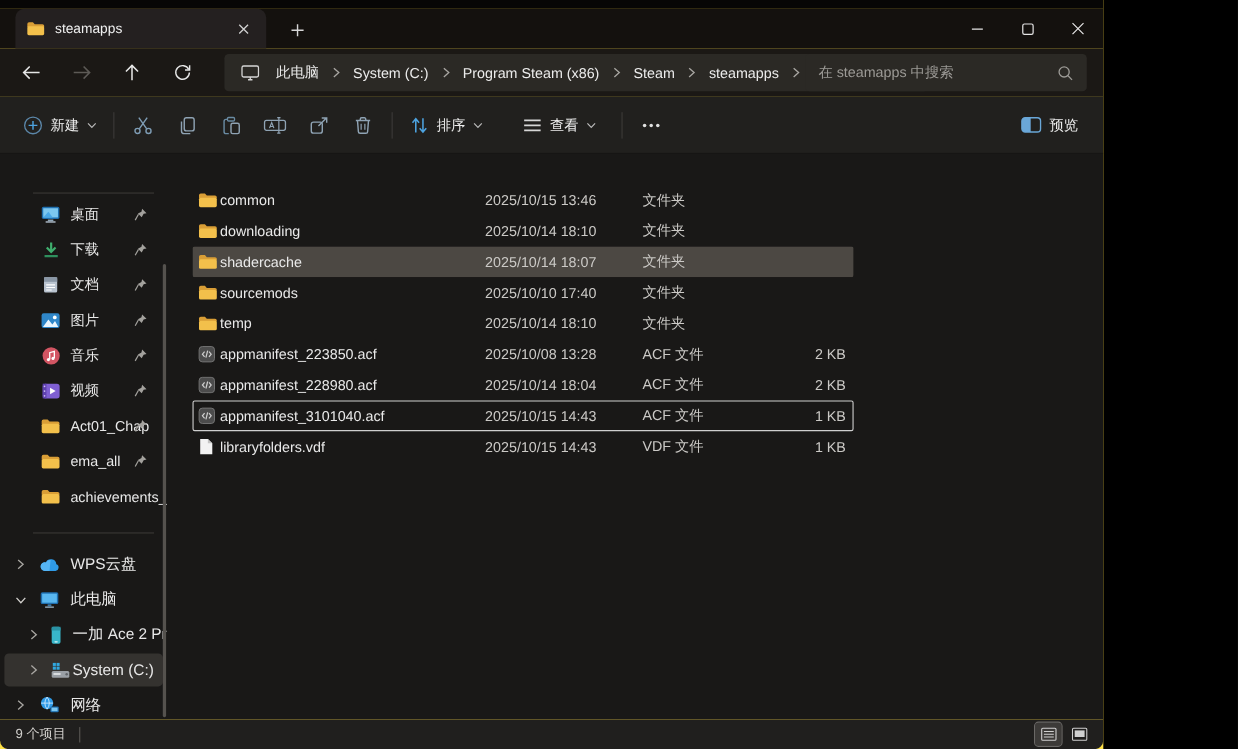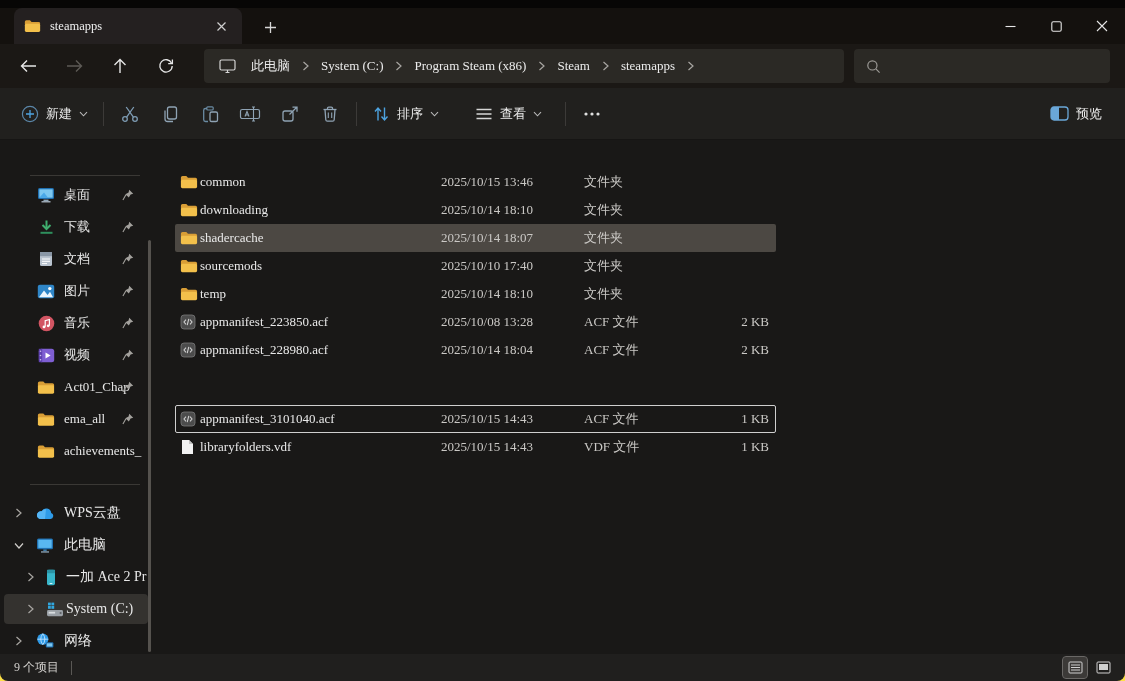--- a/index.html
+++ b/index.html
@@ -1,18 +1,18 @@
 <!DOCTYPE html>
 <html><head>
 <meta charset="utf-8">
 <style>
   * { margin:0; padding:0; box-sizing:border-box; }
   html,body { background:#000; }
-  .screen { position:relative; width:1125px; height:681px; background:#fde047; overflow:hidden;
-            font-family:Liberation Serif, serif; color:#e8e8e8; font-size:13px; }
+  .screen { position:relative; width:1003px; height:681px; background:#fde047; overflow:hidden;
+            font-family:Liberation Sans, sans-serif; color:#e8e8e8; font-size:13px; }
   
   .topstrip { position:absolute; left:0; top:0; width:100%; height:8px; background:#070605; }
   .titlebar { position:absolute; left:0; top:8px; width:100%; height:36px; background:#14110e; }
   .tab { position:absolute; left:14px; top:0; width:228px; height:36px; background:#242020;
          border-radius:8px 8px 0 0; display:flex; align-items:center; padding:0 10px; gap:9px; }
   .tab-title { flex:1; font-size:12.5px; color:#f0f0f0; white-space:nowrap; overflow:hidden; }
   .tab-close { width:22px; height:22px; display:flex; align-items:center; justify-content:center;
                border-radius:4px; color:#cfcfcf; }
   .newtab { position:absolute; left:256px; top:7px; width:28px; height:24px; display:flex;
             align-items:center; justify-content:center; color:#d6d6d6; border-radius:4px; }
@@ -59,21 +59,21 @@
   
   .filepane { position:absolute; left:161px; top:0; right:0; height:100%; }
   .lheader { position:absolute; left:0; top:0; width:100%; height:27px; color:#d6d4d1; font-size:12.5px; }
   .hcell { position:absolute; top:6px; }
   .hname { left:24px; } .hdate { left:279px; } .htype { left:422px; } .hsize { left:542px; }
   .hdiv { position:absolute; top:4px; width:1px; height:19px; background:#403e3b; }
   .hsort { position:absolute; left:112px; top:-3px; }
   .rows { position:absolute; left:14px; top:28px; width:601px; }
   .frow { position:relative; width:601px; height:28px; border:1px solid transparent; border-radius:2px; }
   .frow.hover { background:#4c4843; }
-  .frow.focused { border-color:#cfcfcf;margin-top:41px; }
+  .frow.focused { border-color:#cfcfcf; }
   .frow span { position:absolute; top:50%; transform:translateY(-50%); white-space:nowrap; }
   .ficon { left:4px; display:flex; }
   .fname { left:24px; color:#e9e9e9; }
   .fdate { left:265px; color:#cbc9c6; }
   .ftype { left:408px; color:#cbc9c6; }
   .fsize { left:500px; width:93px; text-align:right; color:#cbc9c6; }
   
   .statusbar { position:absolute; left:0; top:654px; width:100%; height:27px; background:#201f1e;
                display:flex; align-items:center; border-radius:0 0 8px 8px; }
   .status-count { margin-left:14px; font-size:12px; color:#d2d0cd; }
@@ -184,20 +184,21 @@
           </span>
           <span class="crumb">steamapps</span>
           <span class="crumb-sep">
             <svg width="9" height="10" viewBox="0 0 9 10">
               <path d="M2.5 1 L7 5 L2.5 9" fill="none" stroke="#a8a6a2" stroke-width="1.2"></path>
             </svg>
           </span>
         </span>
     </div>
     <div class="searchbox">
+      <span class="ph">在 steamapps 中搜索</span>
       <span>
         <svg width="15" height="15" viewBox="0 0 15 15">
             <circle cx="6.4" cy="6.4" r="4.6" fill="none" stroke="#9c9a96" stroke-width="1.2"></circle>
             <path d="M9.9 9.9 L13.6 13.6" stroke="#9c9a96" stroke-width="1.2"></path>
           </svg>
       </span>
     </div>
   </div>
 
   <div class="cmdbar">

